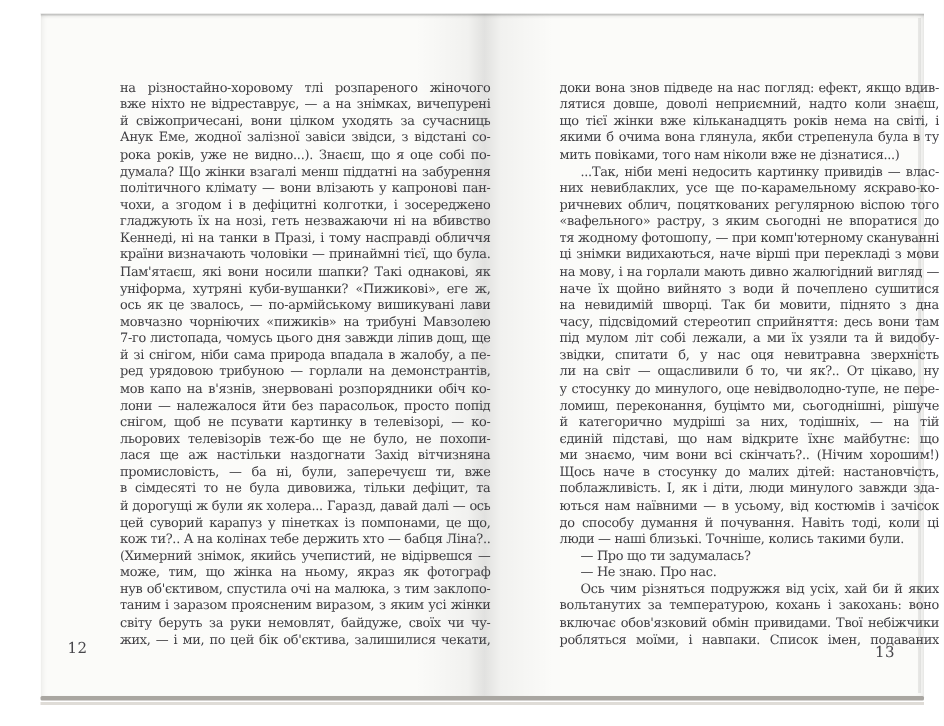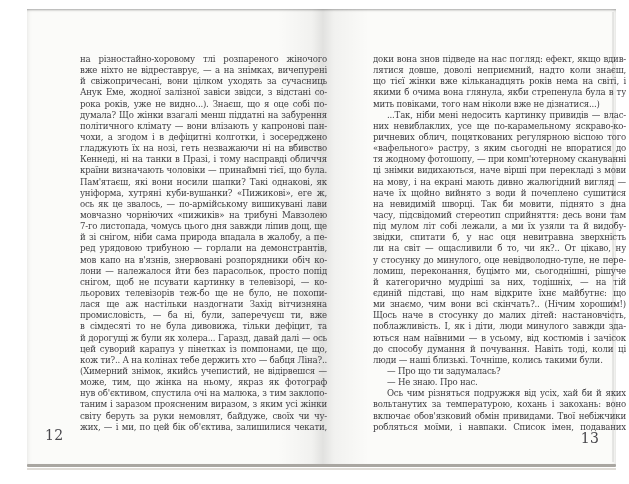--- a/index.html
+++ b/index.html
@@ -40,21 +40,21 @@
   }
   .left-col{left:53px;width:247px;}
   .right-col{left:346px;width:253px;}
   .ln{
     text-align:justify;text-align-last:justify;
     height:11.15px;overflow:hidden;
   }
   .ln.last{text-align-last:left;}
   .ln.ind{text-indent:14px;}
   .pagenum{
-    position:absolute;font-size:14px;color:#47464b;letter-spacing:0.3px;
+    position:absolute;font-size:10px;color:#47464b;letter-spacing:0.3px;
   }
   .pn-left{left:45px;top:427px;}
   .pn-right{left:578px;top:430px;width:24px;text-align:center;}
 </style>
 </head>
 <body>
 
 <div class="book">
   <div class="top-edge"></div>
   <div class="gutter"></div>
@@ -101,21 +101,21 @@
     <div class="ln">лятися довше, доволі неприємний, надто коли знаєш,</div>
     <div class="ln">що тієї жінки вже кільканадцять років нема на світі, і</div>
     <div class="ln">якими б очима вона глянула, якби стрепенула була в ту</div>
     <div class="ln last">мить повіками, того нам ніколи вже не дізнатися...)</div>
     <div class="ln ind">...Так, ніби мені недосить картинку привидів — влас-</div>
     <div class="ln">них невиблаклих, усе ще по-карамельному яскраво-ко-</div>
     <div class="ln">ричневих облич, поцяткованих регулярною віспою того</div>
     <div class="ln">«вафельного» растру, з яким сьогодні не впоратися до пут-</div>
     <div class="ln">тя жодному фотошопу, — при комп'ютерному скануванні</div>
     <div class="ln">ці знімки видихаються, наче вірші при перекладі з мови</div>
-    <div class="ln">на мову, і на екрані мають дивно жалюгідний вигляд —</div>
+    <div class="ln">на мову, і на горлали мають дивно жалюгідний вигляд —</div>
     <div class="ln">наче їх щойно вийнято з води й почеплено сушитися</div>
     <div class="ln">на невидимій шворці. Так би мовити, піднято з дна</div>
     <div class="ln">часу, підсвідомий стереотип сприйняття: десь вони там</div>
     <div class="ln">під мулом літ собі лежали, а ми їх узяли та й видобу-</div>
     <div class="ln">звідки, спитати б, у нас оця невитравна зверхність</div>
     <div class="ln">ли на світ — ощасливили б то, чи як?.. От цікаво, ну</div>
     <div class="ln">у стосунку до минулого, оце невідволодно-тупе, не пере-</div>
     <div class="ln">ломиш, переконання, буцімто ми, сьогоднішні, рішуче</div>
     <div class="ln">й категорично мудріші за них, тодішніх, — на тій</div>
     <div class="ln">єдиній підставі, що нам відкрите їхнє майбутнє: що</div>

